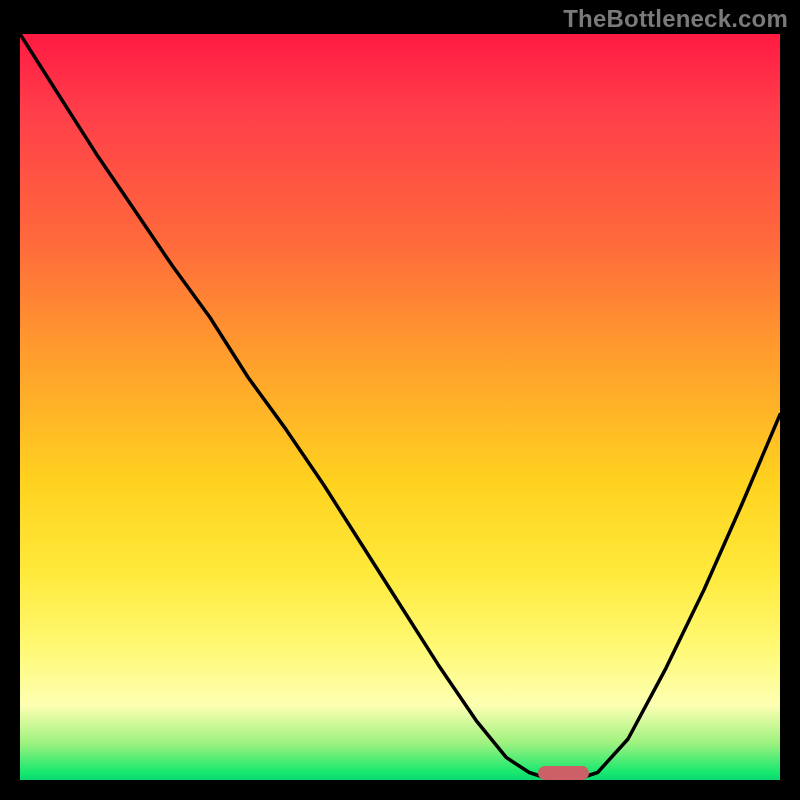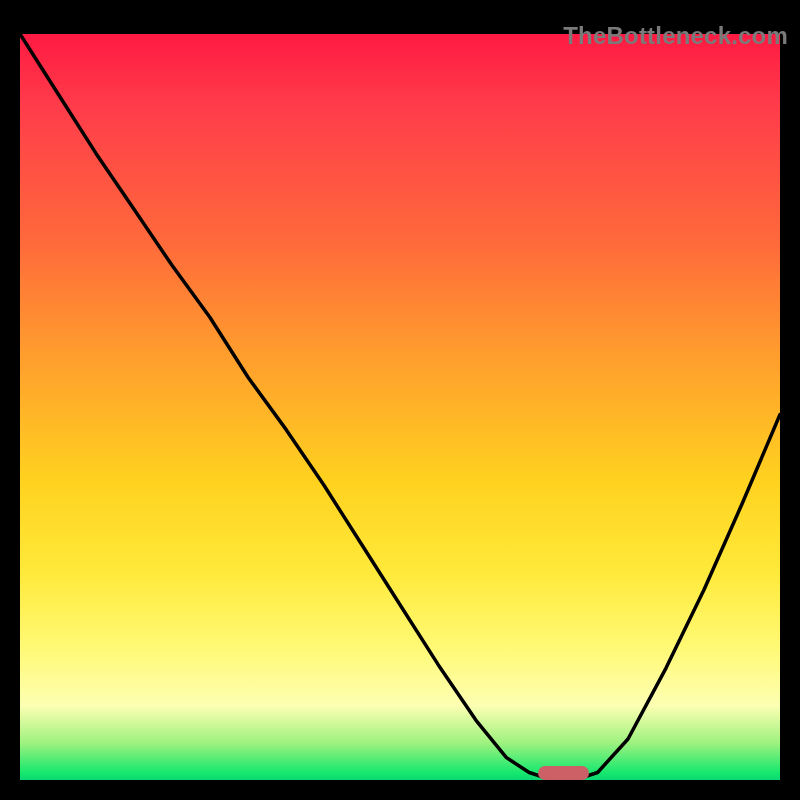--- a/index.html
+++ b/index.html
@@ -11,21 +11,21 @@
     overflow: hidden;
   }
   .container {
     position: relative;
     width: 800px;
     height: 800px;
     background: #000;
   }
   .watermark {
     position: absolute;
-    top: 22px;
+    top: 5px;
     right: 12px;
     font-family: Arial, Helvetica, sans-serif;
     font-size: 24px;
     font-weight: 600;
     color: #7a7a7a;
     letter-spacing: 0.2px;
     z-index: 10;
     user-select: none;
   }
   .plot {

